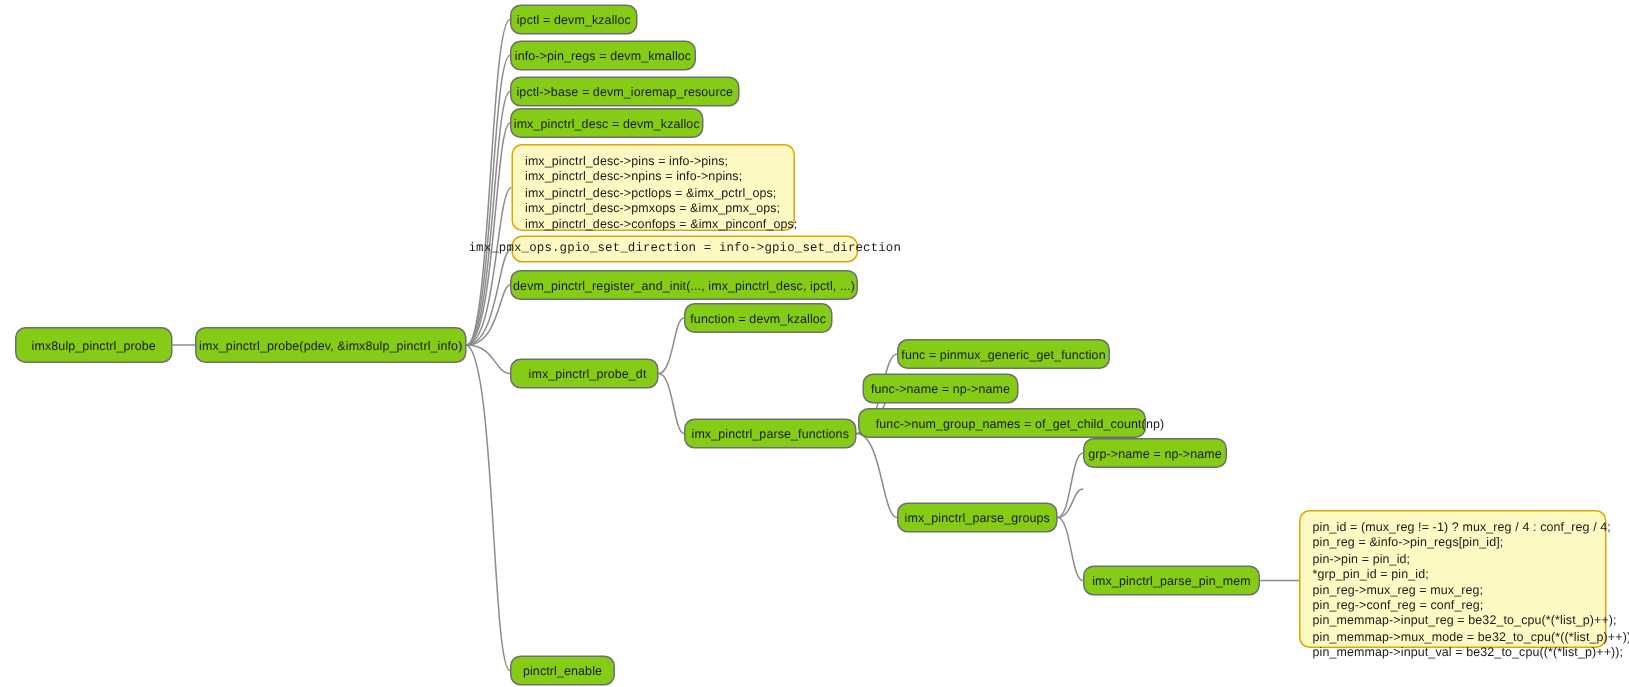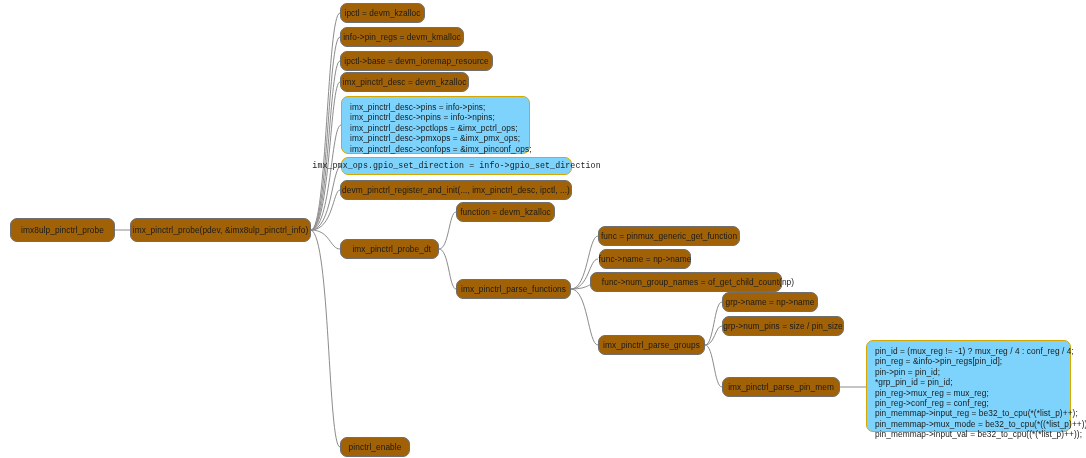--- a/index.html
+++ b/index.html
@@ -20,40 +20,40 @@
     left: 0; top: 0;
     width: 1086px;
     height: 458px;
     pointer-events: none;
   }
   .node {
     position: absolute;
     box-sizing: border-box;
     border: 1px solid #6f6f6f;
     border-radius: 7px;
-    background: #a16207;
+    background: #84cc16;
     color: #1a1a1a;
     font-size: 8.3px;
     line-height: 10.4px;
     letter-spacing: 0.08px;
     white-space: pre;
     display: flex;
     align-items: center;
     justify-content: center;
     padding: 0 7px;
     box-shadow: 0 0 0 0 rgba(0,0,0,0);
   }
   .node.multiline {
     display: block;
     padding: 5px 8px;
     justify-content: flex-start;
     align-items: flex-start;
   }
   .node.highlight {
-    background: #7dd3fc;
+    background: #fef9c3;
     border-color: #d8a800;
     color: #1a1a1a;
   }
   .node .line {
     display: block;
     white-space: pre;
   }
 </style>
 </head>
 <body>
@@ -87,21 +87,20 @@
     <div class="node" style="left: 340px; top: 27px; width: 124px; height: 20px;"><span>info-&gt;pin_regs = devm_kmalloc</span></div>
     <div class="node" style="left: 340px; top: 51px; width: 153px; height: 20px;"><span>ipctl-&gt;base = devm_ioremap_resource</span></div>
     <div class="node" style="left: 340px; top: 72px; width: 129px; height: 20px;"><span>imx_pinctrl_desc = devm_kzalloc</span></div>
     <div class="node highlight multiline" style="left: 341px; top: 96px; width: 189px; height: 58px;"><span class="line">imx_pinctrl_desc-&gt;pins = info-&gt;pins;</span><span class="line">imx_pinctrl_desc-&gt;npins = info-&gt;npins;</span><span class="line">imx_pinctrl_desc-&gt;pctlops = &amp;imx_pctrl_ops;</span><span class="line">imx_pinctrl_desc-&gt;pmxops = &amp;imx_pmx_ops;</span><span class="line">imx_pinctrl_desc-&gt;confops = &amp;imx_pinconf_ops;</span></div>
     <div class="node highlight" style="left: 341px; top: 157px; width: 231px; height: 18px; font-family: Liberation Mono, monospace;"><span>imx_pmx_ops.gpio_set_direction = info-&gt;gpio_set_direction</span></div>
     <div class="node" style="left: 340px; top: 180px; width: 232px; height: 20px;"><span>devm_pinctrl_register_and_init(..., imx_pinctrl_desc, ipctl, ...)</span></div>
     <div class="node" style="left: 340px; top: 239px; width: 99px; height: 20px; justify-content: flex-end;"><span>imx_pinctrl_probe_dt</span></div>
     <div class="node" style="left: 456px; top: 202px; width: 99px; height: 20px;"><span>function = devm_kzalloc</span></div>
     <div class="node" style="left: 598px; top: 226px; width: 142px; height: 20px;"><span>func = pinmux_generic_get_function</span></div>
     <div class="node" style="left: 456px; top: 279px; width: 115px; height: 20px;"><span>imx_pinctrl_parse_functions</span></div>
-    <div class="node" style="left: 599px; top: 249px; width: 92px; height: 20px; text-align: right;"><span>func-&gt;name = np-&gt;name</span></div>
-    <div class="node" style="left: 590px; top: 272px; width: 192px; height: 20px; padding-left: 31px;"><span>func-&gt;num_group_names = of_get_child_count(np)</span></div>
+    <div class="node" style="left: 575px; top: 249px; width: 104px; height: 20px; text-align: right;"><span>func-&gt;name = np-&gt;name</span></div>
+    <div class="node" style="left: 572px; top: 272px; width: 192px; height: 20px; padding-left: 31px;"><span>func-&gt;num_group_names = of_get_child_count(np)</span></div>
     <div class="node" style="left: 598px; top: 335px; width: 107px; height: 20px;"><span>imx_pinctrl_parse_groups</span></div>
     <div class="node" style="left: 722px; top: 292px; width: 96px; height: 20px;"><span>grp-&gt;name = np-&gt;name</span></div>
-    <div class="node" style="left: 722px; top: 316px; width: 122px; height: 20px;"><span>grp-&gt;num_pins = size / pin_size</span></div>
     <div class="node" style="left: 722px; top: 377px; width: 118px; height: 20px;"><span>imx_pinctrl_parse_pin_mem</span></div>
     <div class="node highlight multiline" style="left: 866px; top: 340px; width: 205px; height: 92px;"><span class="line">pin_id = (mux_reg != -1) ? mux_reg / 4 : conf_reg / 4;</span><span class="line">pin_reg = &amp;info-&gt;pin_regs[pin_id];</span><span class="line">pin-&gt;pin = pin_id;</span><span class="line">*grp_pin_id = pin_id;</span><span class="line">pin_reg-&gt;mux_reg = mux_reg;</span><span class="line">pin_reg-&gt;conf_reg = conf_reg;</span><span class="line">pin_memmap-&gt;input_reg = be32_to_cpu(*(*list_p)++);</span><span class="line">pin_memmap-&gt;mux_mode = be32_to_cpu(*((*list_p)++));</span><span class="line">pin_memmap-&gt;input_val = be32_to_cpu((*(*list_p)++));</span></div>
     <div class="node" style="left: 340px; top: 437px; width: 70px; height: 20px;"><span>pinctrl_enable</span></div>
   </div>
 
 </body></html>

